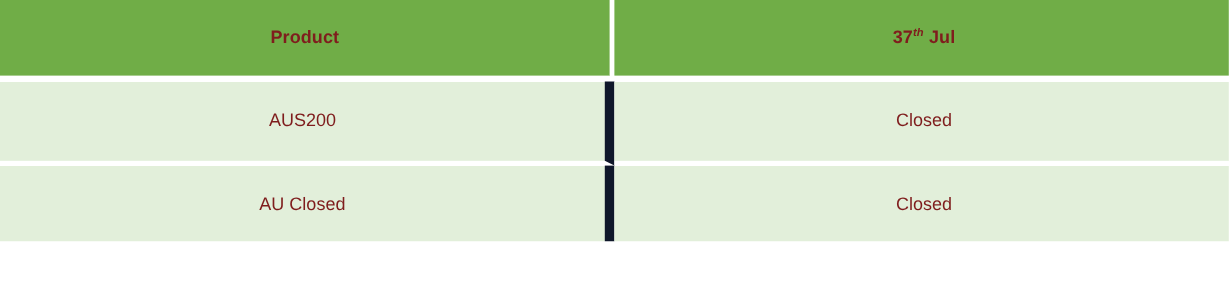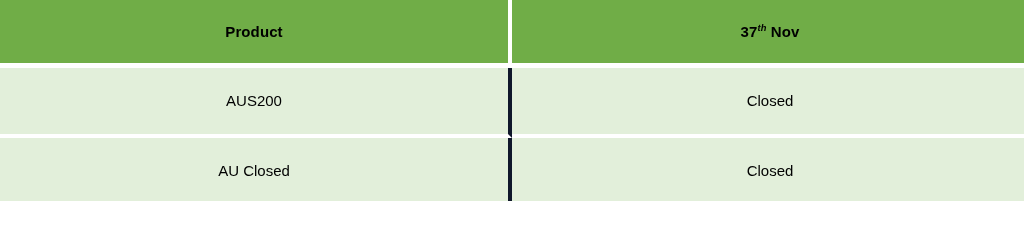--- a/index.html
+++ b/index.html
@@ -21,21 +21,21 @@
     border-spacing: 0;
     table-layout: fixed;
   }
 
   .schedule-table td,
   .schedule-table th {
     padding: 0;
     margin: 0;
     text-align: center;
     vertical-align: middle;
-    color: #000000;
+    color: #7f1d1d;
     border: 0;
     background-clip: padding-box;
   }
 
   
   .col-product { width: 508px; }
   .col-date    { width: 516px; }
 
   
   .header-row th {
@@ -62,21 +62,21 @@
   }
 
   
   .data-row td {
     height: 66px;
     background-color: #E2EFDA;
     font-size: 15px;
     font-weight: normal;
   }
   .data-row td.col-product {
-    border-right: 4px solid #0f172a;
+    border-right: 8px solid #0f172a;
   }
   .data-row td.col-date {
     border-right: 5px solid #ffffff;
   }
   .data-row.row-first td {
     border-bottom: 4px solid #ffffff;
   }
 
   .cell-text {
     display: inline-block;
@@ -93,21 +93,21 @@
 </head>
 <body>
 
 <table class="schedule-table">
   <thead>
     <tr class="header-row">
       <th class="col-product">
         <span class="cell-text">Product</span>
       </th>
       <th class="col-date">
-        <span class="cell-text"><span>37</span><sup>th</sup><span> Nov</span></span>
+        <span class="cell-text"><span>37</span><sup>th</sup><span> Jul</span></span>
       </th>
     </tr>
   </thead>
   <tbody>
     <tr class="gap-row">
       <td class="col-product"></td>
       <td class="col-date"></td>
     </tr>
     <tr class="data-row row-first">
       <td class="col-product">

